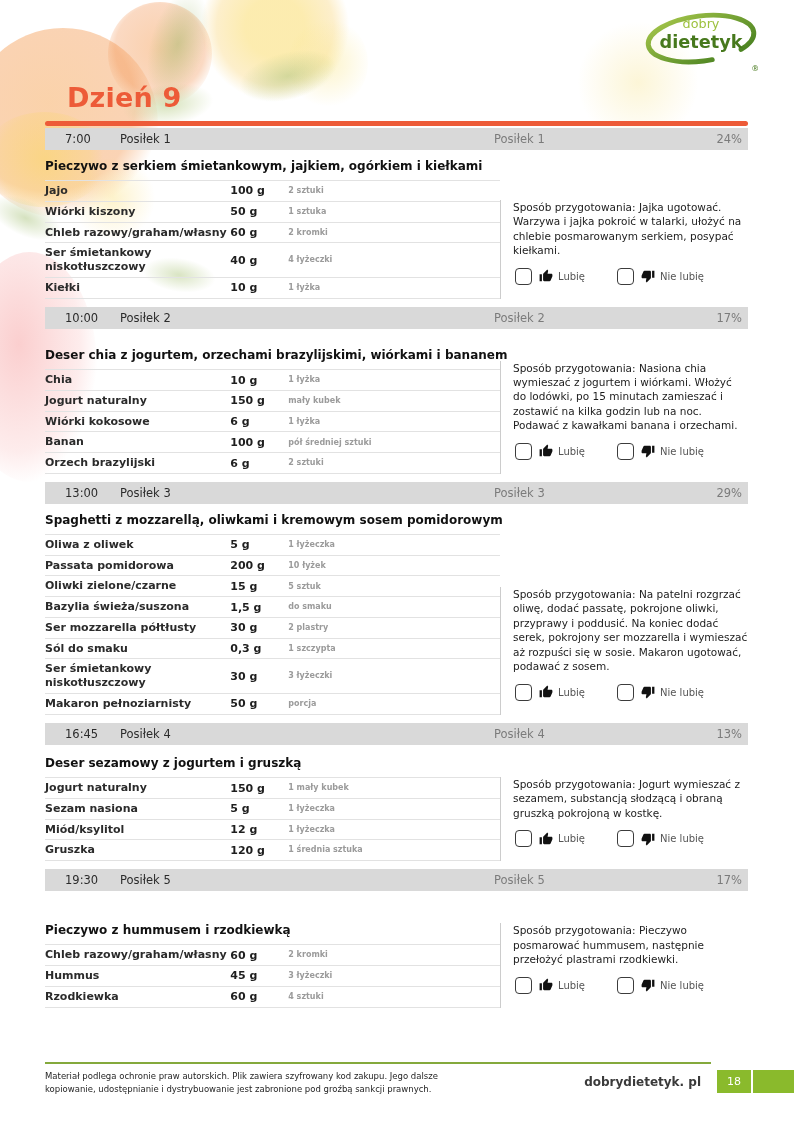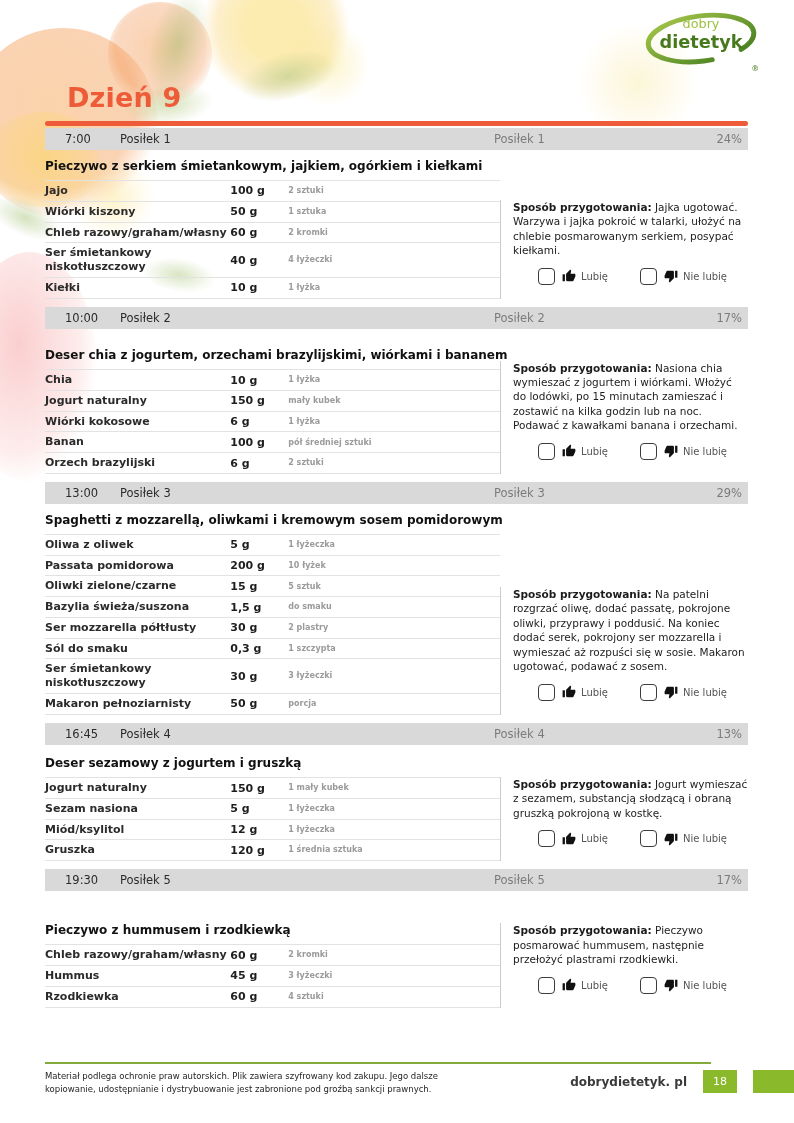--- a/index.html
+++ b/index.html
@@ -52,36 +52,36 @@
   .col-left { width:455px; }
   .col-right { width:248px; padding-top:32px; }
   .dish { font-size:12px; font-weight:bold; color:#111; margin:9px 0 7px 0; white-space:nowrap; }
   table.ingredients { border-collapse:collapse; width:100%; border-top:1px solid #e2e2e2; table-layout:fixed;font-weight:bold; }
   table.ingredients td { border-bottom:1px solid #e2e2e2; padding:3px 0; vertical-align:middle; }
   td.ing-name    { width:182px; padding-right:8px; font-size:11px; color:#2b2b2b; line-height:1.25; }
   td.ing-amt     { width:57px;  font-size:11px; color:#1e1e1e; }
   td.ing-measure { width:208px; box-sizing:border-box; padding-right:128px; font-size:8px; color:#9b9b9b; line-height:1.45; }
   .instructions { border-left:1px solid #cccccc; padding:0 0 2px 12px; }
   .instructions p { font-size:10.5px; line-height:1.38; color:#1c1c1c; margin:0 0 10px 0; }
-  .instructions b { font-weight:bold; }
+  .instructions b { font-weight:normal; }
   .vote-row { display:flex; align-items:center; margin:4px 0 12px 2px; }
-  .vote-group { display:flex; align-items:center;margin-left:23px; }
+  .vote-group { display:flex; align-items:center; }
   .vote-group + .vote-group { margin-left:32px; }
   .checkbox { width:15px; height:15px; border:1.3px solid #3c3c3c; border-radius:4px; background:#fff; display:inline-block; }
   .thumb { width:14px; height:14px; margin:0 5px 0 7px; fill:#111; }
   .vote-label { font-size:10px; color:#555; white-space:nowrap; }
 
   
   .footer-rule { position:absolute; left:45px; top:1062px; width:666px; height:2px; background:#84a93c; z-index:2; }
   .footer-text { position:absolute; left:45px; top:1070px; width:420px; font-size:8.5px; line-height:1.5; color:#1e1e1e; z-index:2; }
   .footer-right { position:absolute; right:0; top:1070px; height:23px; display:flex; align-items:center; z-index:2; }
   .site { font-size:12px; font-weight:bold; color:#3a3a3a; margin-right:16px; }
   .page-num {
     width:34px; height:23px; background:#8aba2c; color:#fff; font-size:11px;
-    display:flex; align-items:center; justify-content:center; margin-right:16px;
+    display:flex; align-items:center; justify-content:center; margin-right:2px;
   }
   .green-tab { width:41px; height:23px; background:#8aba2c; }
 </style>
 </head>
 <body>
 
 <div class="page">
 
   <div class="decor">
     <div class="blob orange-big"></div>

